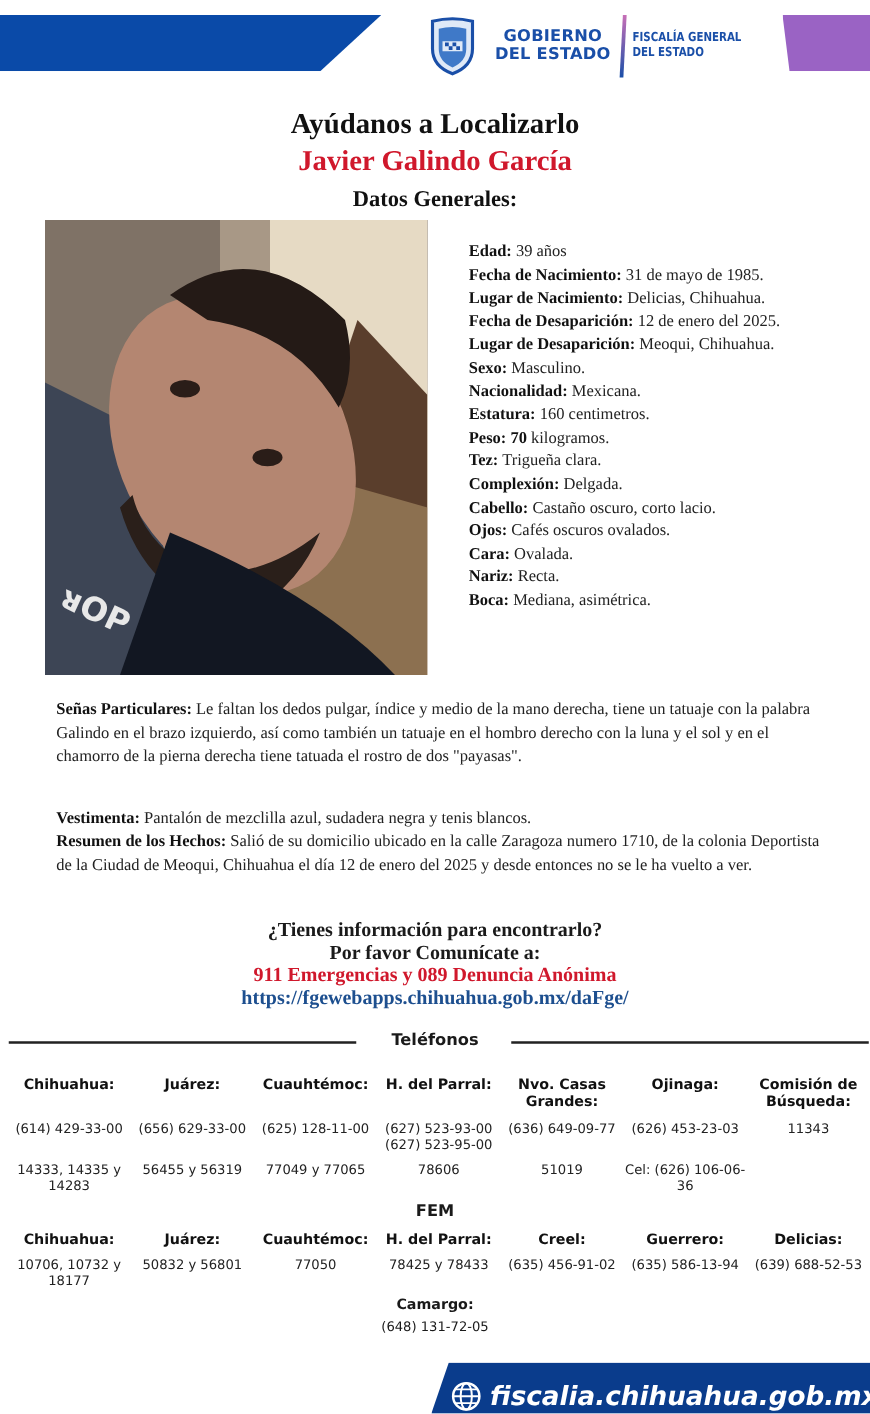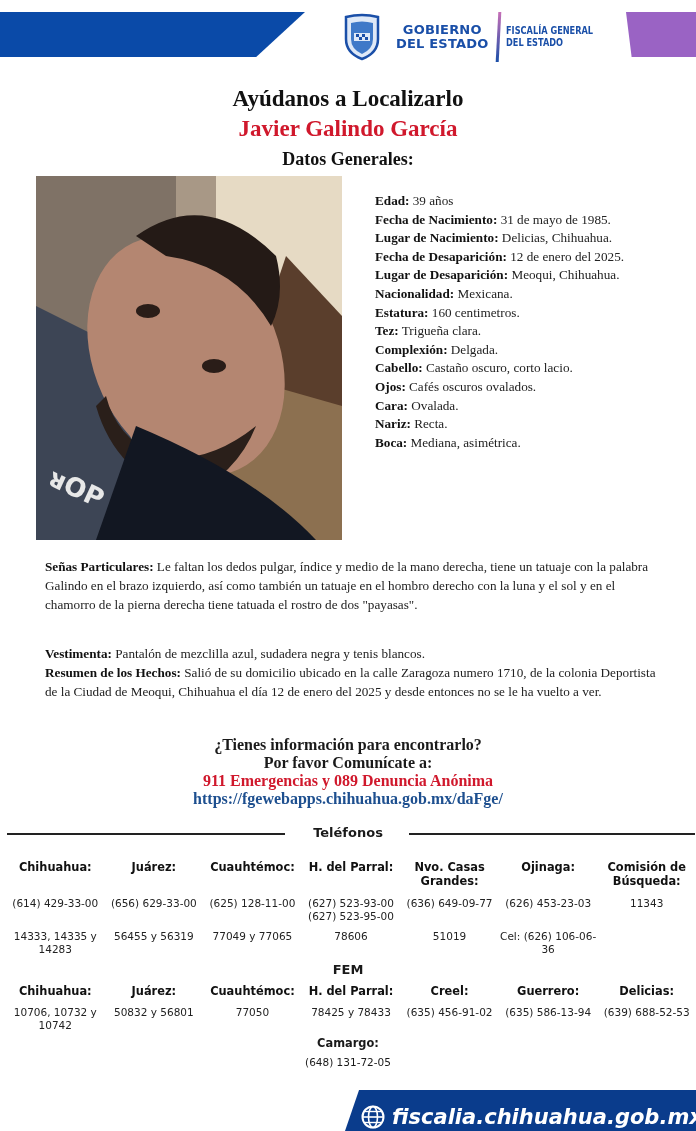--- a/index.html
+++ b/index.html
@@ -111,22 +111,24 @@
     <text x="10" y="330" fill="#e8e8e8" font-family="DejaVu Sans, sans-serif" font-weight="bold" font-size="26" transform="rotate(25 60 320)">ᴚOP</text>
   </svg>
 </div>
 
 <div class="datos">
   <div><b>Edad:</b><span> 39 años</span></div>
   <div><b>Fecha de Nacimiento:</b><span> 31 de mayo de 1985.</span></div>
   <div><b>Lugar de Nacimiento:</b><span> Delicias, Chihuahua.</span></div>
   <div><b>Fecha de Desaparición:</b><span> 12 de enero del 2025.</span></div>
   <div><b>Lugar de Desaparición:</b><span> Meoqui, Chihuahua.</span></div>
+  <div><b>Sexo:</b><span> Masculino.</span></div>
   <div><b>Nacionalidad:</b><span> Mexicana.</span></div>
   <div><b>Estatura:</b><span> 160 centimetros.</span></div>
+  <div><b>Peso: 70</b><span> kilogramos.</span></div>
   <div><b>Tez:</b><span> Trigueña clara.</span></div>
   <div><b>Complexión:</b><span> Delgada.</span></div>
   <div><b>Cabello:</b><span> Castaño oscuro, corto lacio.</span></div>
   <div><b>Ojos:</b><span> Cafés oscuros ovalados.</span></div>
   <div><b>Cara:</b><span> Ovalada.</span></div>
   <div><b>Nariz:</b><span> Recta.</span></div>
   <div><b>Boca:</b><span> Mediana, asimétrica.</span></div>
 </div>
 
 <div class="para p1">
@@ -181,21 +183,21 @@
 <div class="grid g2h">
   <div class="h">Chihuahua:</div>
   <div class="h">Juárez:</div>
   <div class="h">Cuauhtémoc:</div>
   <div class="h">H. del Parral:</div>
   <div class="h">Creel:</div>
   <div class="h">Guerrero:</div>
   <div class="h">Delicias:</div>
 </div>
 <div class="grid g2r1">
-  <div class="c">10706, 10732 y 10742</div>
+  <div class="c">10706, 10732 y 18177</div>
   <div class="c">50832 y 56801</div>
   <div class="c">77050</div>
   <div class="c">78425 y 78433</div>
   <div class="c">(635) 456-91-02</div>
   <div class="c">(635) 586-13-94</div>
   <div class="c">(639) 688-52-53</div>
 </div>
 <div class="camargo-h">Camargo:</div>
 <div class="camargo-v">(648) 131-72-05</div>
 

